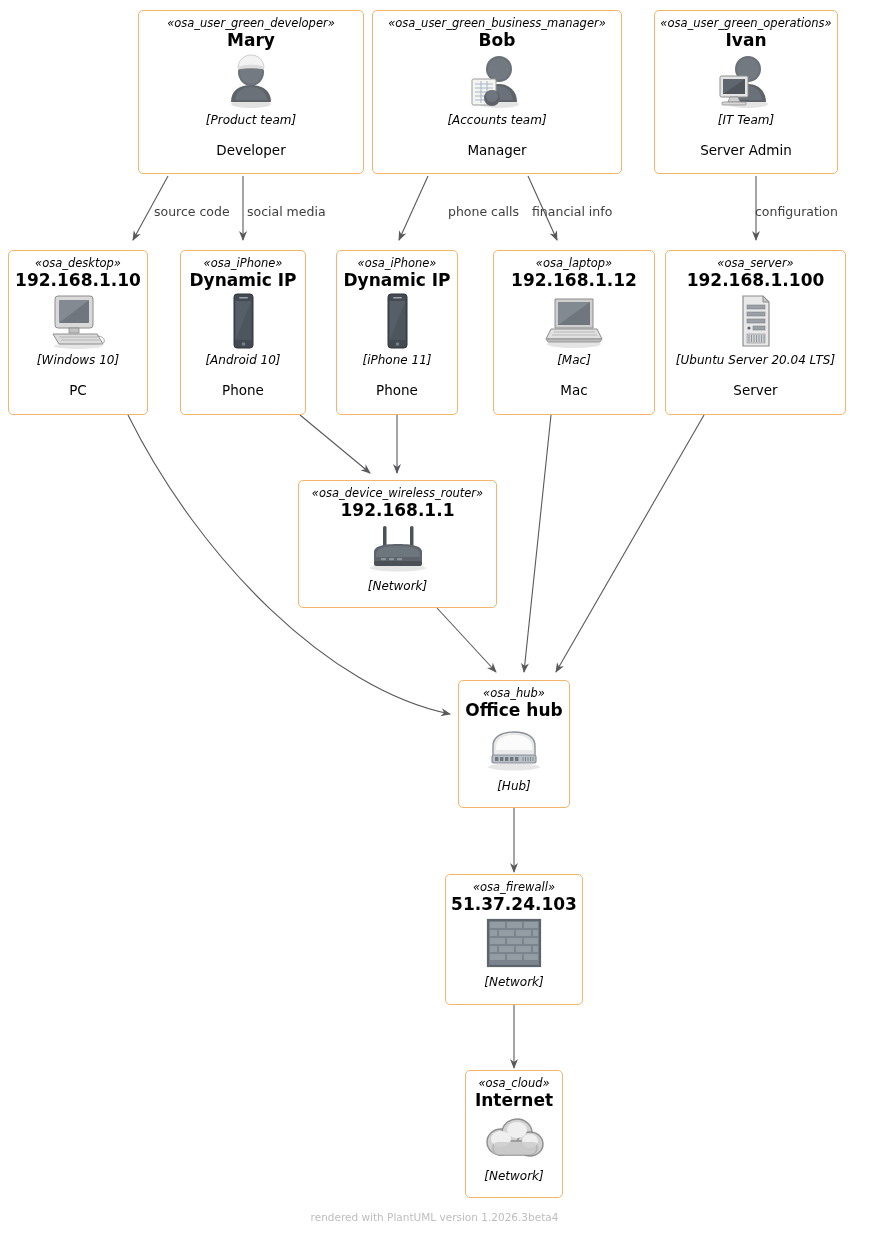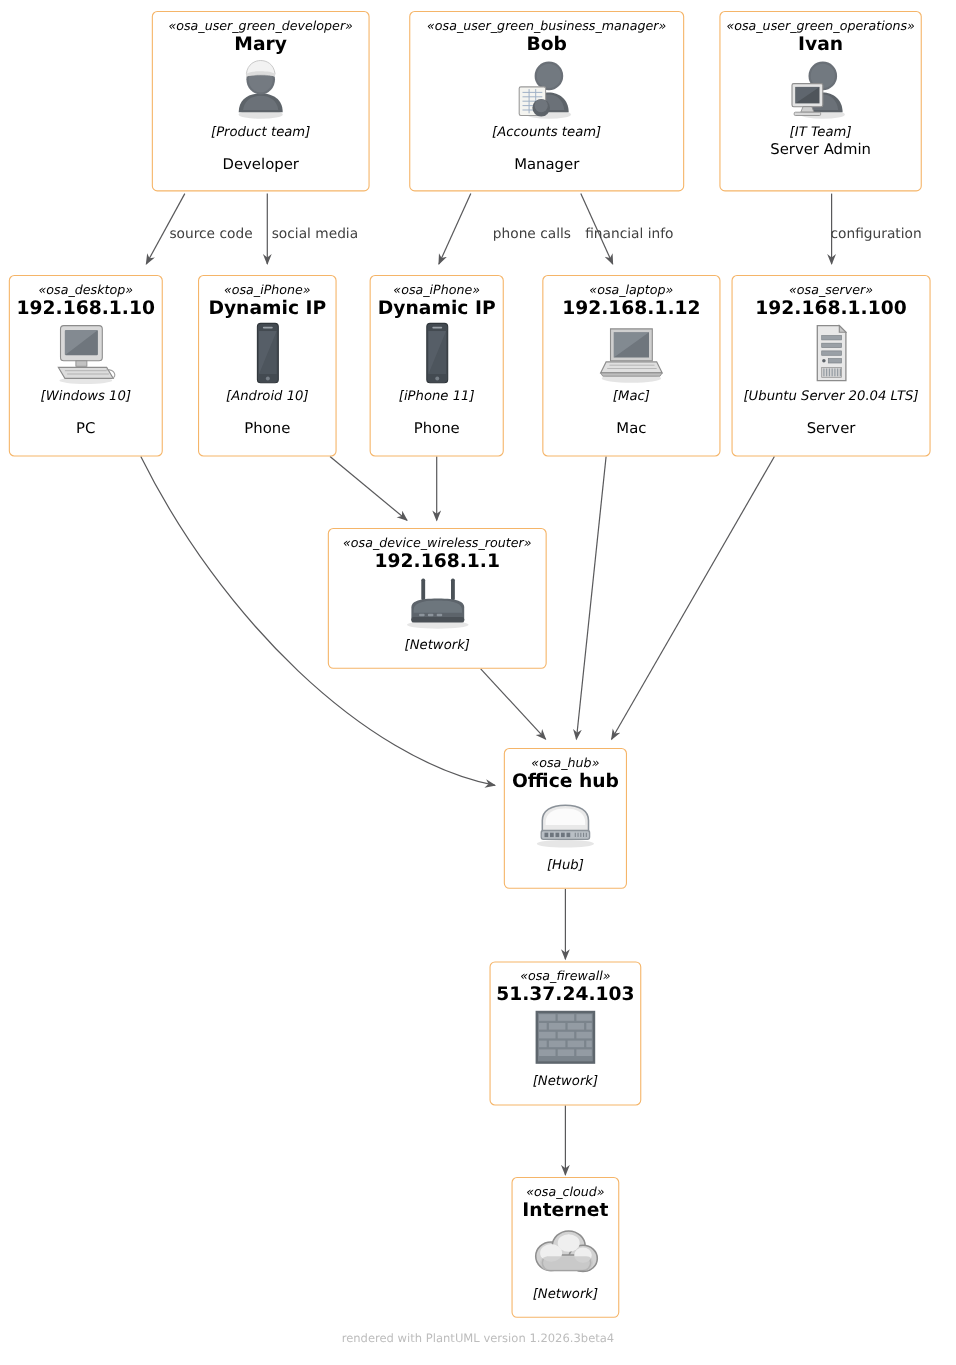--- a/index.html
+++ b/index.html
@@ -129,21 +129,21 @@
       <path d="M 514 1005 L 514 1068"></path>
     </g>
   </svg>
 
   <div class="edge-label" style="left:154px; top:205px;">source code</div>
   <div class="edge-label" style="left:247px; top:205px;">social media</div>
   <div class="edge-label" style="left:448px; top:205px;">phone calls</div>
   <div class="edge-label" style="left:532px; top:205px;">financial info</div>
   <div class="edge-label" style="left:755px; top:205px;">configuration</div>
 
-  <div class="node" style="left:138px; top:10px; width:198px; height:164px;">
+  <div class="node" style="left:138px; top:10px; width:226px; height:164px;">
     <div class="stereo">«osa_user_green_developer»</div>
     <div class="title">Mary</div>
     <div class="icon-wrap" style="height:58px;margin-top:2px;">
       <svg width="58" height="58" viewBox="0 0 58 58">
         <ellipse cx="29" cy="52" rx="20" ry="4" fill="#c9c9c9" opacity="0.55"></ellipse>
         <path d="M9 50 C9 38 18 33 29 33 C40 33 49 38 49 50 Z" fill="#5d6369"></path>
         <path d="M13 48 C14 39 21 35 29 35 C37 35 44 39 45 48 Z" fill="#747b82" opacity="0.6"></path>
         <ellipse cx="29" cy="20" rx="13" ry="14" fill="#6a7077"></ellipse>
         <ellipse cx="29" cy="20" rx="11" ry="12" fill="#7d848b" opacity="0.5"></ellipse>
         <path d="M16 15 C17 6 24 3 29 3 C34 3 41 6 42 15 C42 18 38 16 29 16 C20 16 16 18 16 15 Z" fill="#f2f2f2" stroke="#c3c3c3" stroke-width="0.8"></path>
@@ -193,21 +193,21 @@
         <circle cx="34" cy="17" r="13" fill="#6a7077"></circle>
         <circle cx="34" cy="17" r="11" fill="#7d848b" opacity="0.45"></circle>
         <rect x="6" y="24" width="28" height="21" rx="1.5" fill="#e4e4e4" stroke="#8e8e8e" stroke-width="1"></rect>
         <rect x="9" y="27" width="22" height="15" fill="#4f555b"></rect>
         <path d="M9 27 L31 27 L9 42 Z" fill="#6d757d" opacity="0.55"></path>
         <path d="M16 45 L24 45 L26 50 L14 50 Z" fill="#cfcfcf" stroke="#8e8e8e" stroke-width="0.8"></path>
         <rect x="8" y="50" width="24" height="3" rx="1" fill="#d8d8d8" stroke="#8e8e8e" stroke-width="0.8"></rect>
       </svg>
     </div>
     <div class="desc" style="margin-top:3px;">[IT Team]</div>
-    <div class="role" style="">Server Admin</div>
+    <div class="role" style="margin-top:14px;">Server Admin</div>
   </div>
 
   <div class="node" style="left:8px; top:250px; width:140px; height:165px;">
     <div class="stereo">«osa_desktop»</div>
     <div class="title">192.168.1.10</div>
     <div class="icon-wrap" style="height:58px;margin-top:2px;">
       <svg width="62" height="58" viewBox="0 0 62 58">
         <ellipse cx="31" cy="54" rx="24" ry="3" fill="#cdcdcd" opacity="0.5"></ellipse>
         <rect x="8" y="4" width="38" height="32" rx="3" fill="#d9d9d9" stroke="#8c8c8c" stroke-width="1"></rect>
         <rect x="12" y="8" width="30" height="23" rx="1" fill="#6f767d"></rect>

